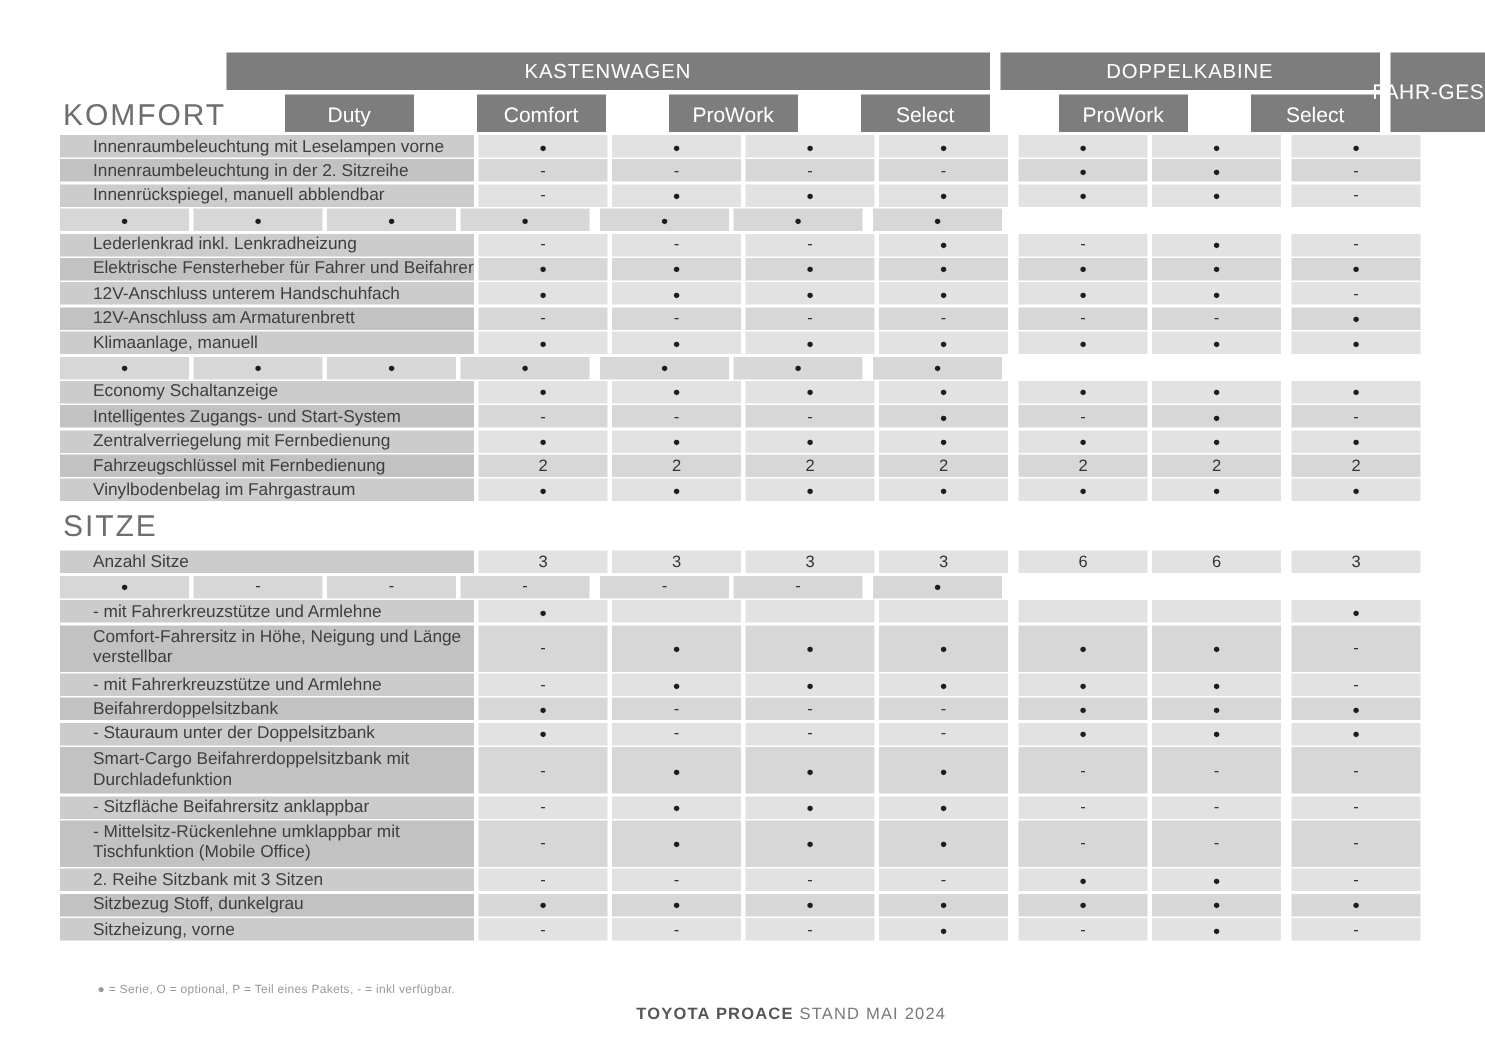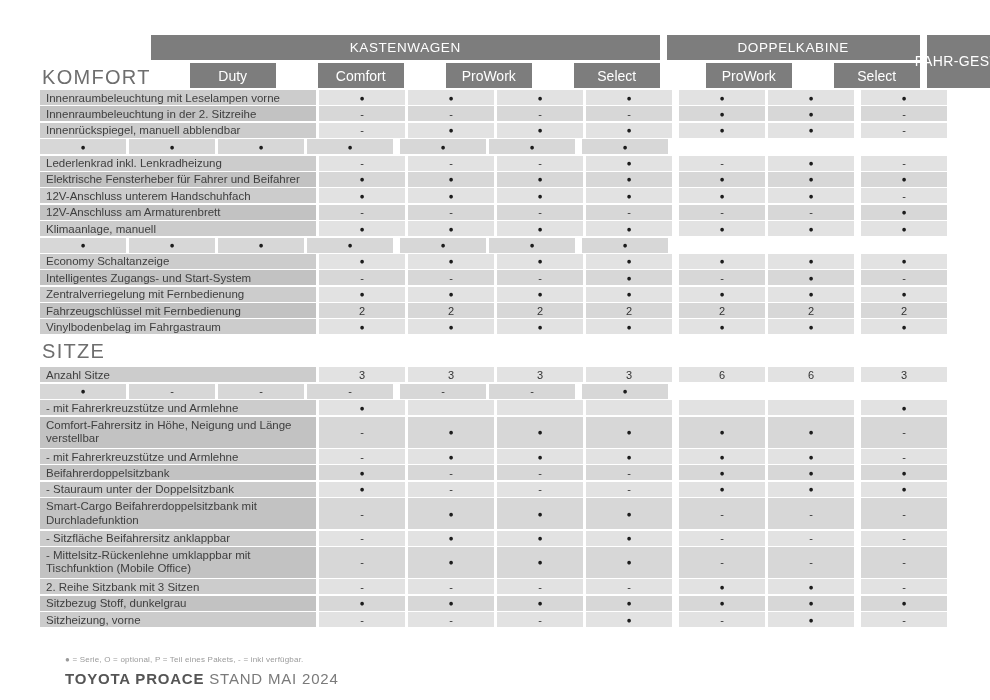--- a/index.html
+++ b/index.html
@@ -15,36 +15,36 @@
   .band{background:var(--header-bg,#7d7d7d);color:var(--header-text,#fff);height:25px;display:flex;align-items:center;justify-content:center;font-size:13.5px;letter-spacing:0.6px;margin-bottom:3px;}
   .names{display:flex;gap:3px;}
   .name-cell{width:86px;height:25px;background:var(--header-bg,#7d7d7d);color:var(--header-text,#fff);display:flex;align-items:center;justify-content:center;font-size:14px;margin-left:39px;}
   .fg-cell{width:86px;height:53px;background:var(--header-bg,#7d7d7d);color:var(--header-text,#fff);display:flex;flex-direction:row;align-items:center;justify-content:center;font-size:14px;line-height:17px;letter-spacing:0.4px;}
 
   
   .table-body{margin-top:2px;}
   .row{display:flex;margin-bottom:1.4px;height:15px;}
   .row.tall{height:31px;}
   .cell{display:flex;align-items:center;box-sizing:border-box;}
-  .label-cell{width:276px;padding-left:6px;margin-right:3px;font-size:11.5px;color:#3e3e3e;line-height:14px;}
+  .label-cell{width:276px;padding-left:22px;margin-right:3px;font-size:11.5px;color:#3e3e3e;line-height:14px;}
   .row.tall .label-cell{line-height:13.5px;}
   .value-cell{width:86px;justify-content:center;font-size:11px;color:#333;margin-right:3px;}
   .value-cell:last-child{margin-right:0;}
   .value-cell.grp-gap{margin-left:4px;}
   .value-cell.dot{font-size:8.5px;color:#1d1d1d;}
   .row.odd .label-cell{background:var(--label-odd,#cccccc);}
   .row.odd .value-cell{background:var(--value-odd,#e2e2e2);}
   .row.even .label-cell{background:var(--label-even,#c2c2c2);}
   .row.even .value-cell{background:var(--value-even,#d8d8d8);}
   .section-title.mid{margin:6px 0 5px 2px;}
 
   
   .footer{margin-top:28px;padding-left:25px;}
   .legend{font-size:8px;color:#9a9a9a;margin-bottom:6px;letter-spacing:0.2px;}
-  .brandline{font-size:15px;letter-spacing:0.8px;}
+  .brandline{font-size:11px;letter-spacing:0.8px;text-align:center;}
   .brand{font-weight:bold;color:#555555;}
   .stand{font-weight:normal;color:#7a7a7a;}
 </style>
 </head>
 <body>
 
 <div class="sheet">
   <div class="header-row">
     <div class="header-spacer">
       <div class="section-title">KOMFORT</div>

